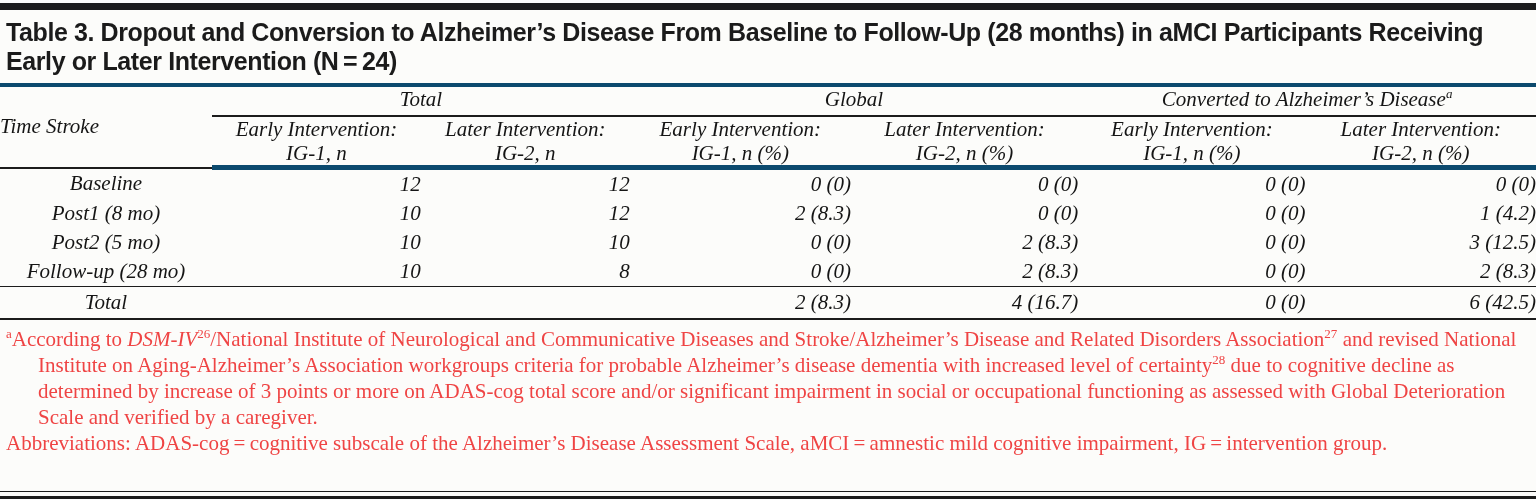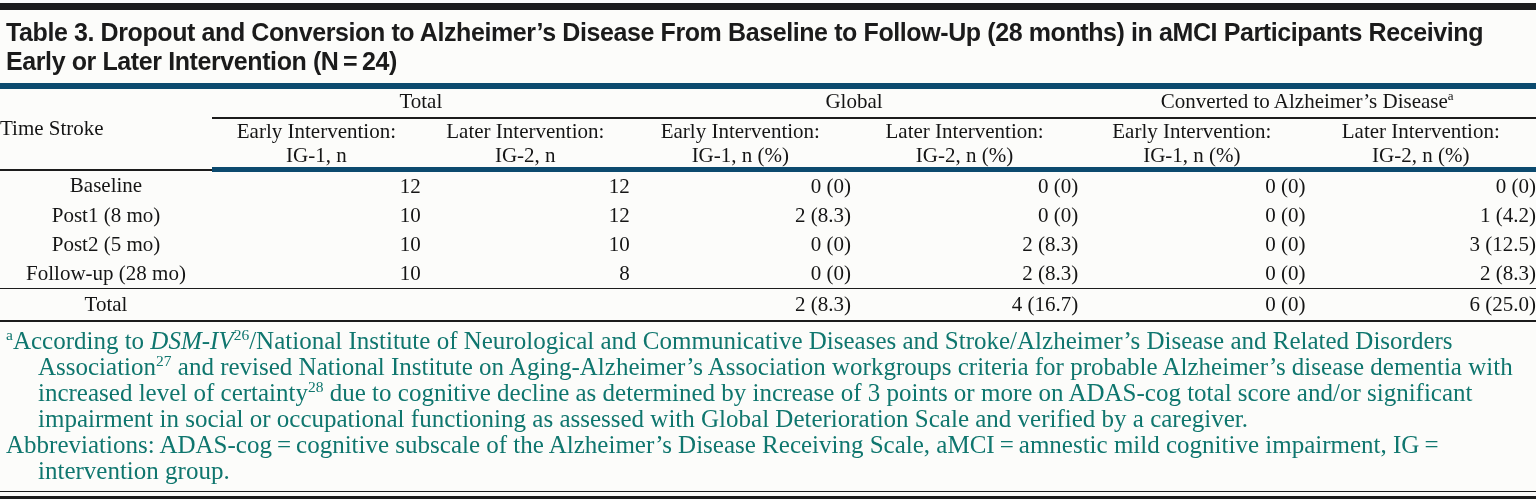--- a/index.html
+++ b/index.html
@@ -19,33 +19,34 @@
     background: #1c1c1c;
   }
   .title {
     font-family: "Liberation Sans", sans-serif;
     font-weight: 700;
     font-size: 25px;
     line-height: 29px;
     letter-spacing: -0.4px;
     color: #1b1b1b;
     padding: 8px 10px 7px 6px;
-    border-bottom: 6px solid #0c4a6e;
+    border-bottom: 4px solid #0c4a6e;
   }
   table.data {
     width: 100%;
     border-collapse: collapse;
     table-layout: fixed;
     font-size: 21px;
     color: #151515;
   }
   table.data th, table.data td {
     font-weight: normal;
     padding: 0;
     vertical-align: middle;
+    font-style: italic;
   }
   th.rowhead {
     text-align: left;
     vertical-align: bottom;
     padding: 0 0 5px 6px;
     border-bottom: 2px solid #1c1c1c;
   }
   th.group { padding: 10px 10px 0 10px; }
   th.group .gline {
     text-align: center;
@@ -60,23 +61,23 @@
     line-height: 24px;
   }
   th.sub .l1, th.sub .l2 { display: block; white-space: nowrap; }
   tbody td, tfoot td { text-align: right; height: 29px; }
   td.rowlabel { text-align: center; padding-left: 6px; }
   tbody tr.last-body td { border-bottom: 1.5px solid #1c1c1c; }
   tfoot tr.total td { border-bottom: 2.5px solid #1c1c1c; height: 31px; }
   sup { font-size: 0.62em; line-height: 0; }
   .footnotes {
     padding: 6px 6px 0 6px;
-    font-size: 25px;
+    font-size: 21px;
     line-height: 26px;
-    color: #0f766e;
+    color: #ef4444;
   }
   .fn {
     margin: 0;
     padding-left: 32px;
     text-indent: -32px;
   }
   .fn i { font-style: italic; }
   .bottom-rule {
     position: absolute;
     left: 0; right: 0; bottom: 0;
@@ -183,24 +184,24 @@
       </tr>
     </tbody>
     <tfoot>
       <tr class="total">
         <td class="rowlabel">Total</td>
         <td></td>
         <td></td>
         <td>2 (8.3)</td>
         <td>4 (16.7)</td>
         <td>0 (0)</td>
-        <td>6 (25.0)</td>
+        <td>6 (42.5)</td>
       </tr>
     </tfoot>
   </table>
 
   <div class="footnotes">
     <p class="fn"><sup>a</sup><span>According to </span><i>DSM-IV</i><sup>26</sup><span>/National Institute of Neurological and Communicative Diseases and Stroke/Alzheimer’s Disease and Related Disorders Association</span><sup>27</sup><span> and revised National Institute on Aging-Alzheimer’s Association workgroups criteria for probable Alzheimer’s disease dementia with increased level of certainty</span><sup>28</sup><span> due to cognitive decline as determined by increase of 3 points or more on ADAS-cog total score and/or significant impairment in social or occupational functioning as assessed with Global Deterioration Scale and verified by a caregiver.</span></p>
-    <p class="fn">Abbreviations: ADAS-cog = cognitive subscale of the Alzheimer’s Disease Receiving Scale, aMCI = amnestic mild cognitive impairment, IG = intervention group.</p>
+    <p class="fn">Abbreviations: ADAS-cog = cognitive subscale of the Alzheimer’s Disease Assessment Scale, aMCI = amnestic mild cognitive impairment, IG = intervention group.</p>
   </div>
 
   <div class="bottom-rule"></div>
 </div>
 
 </body></html>

